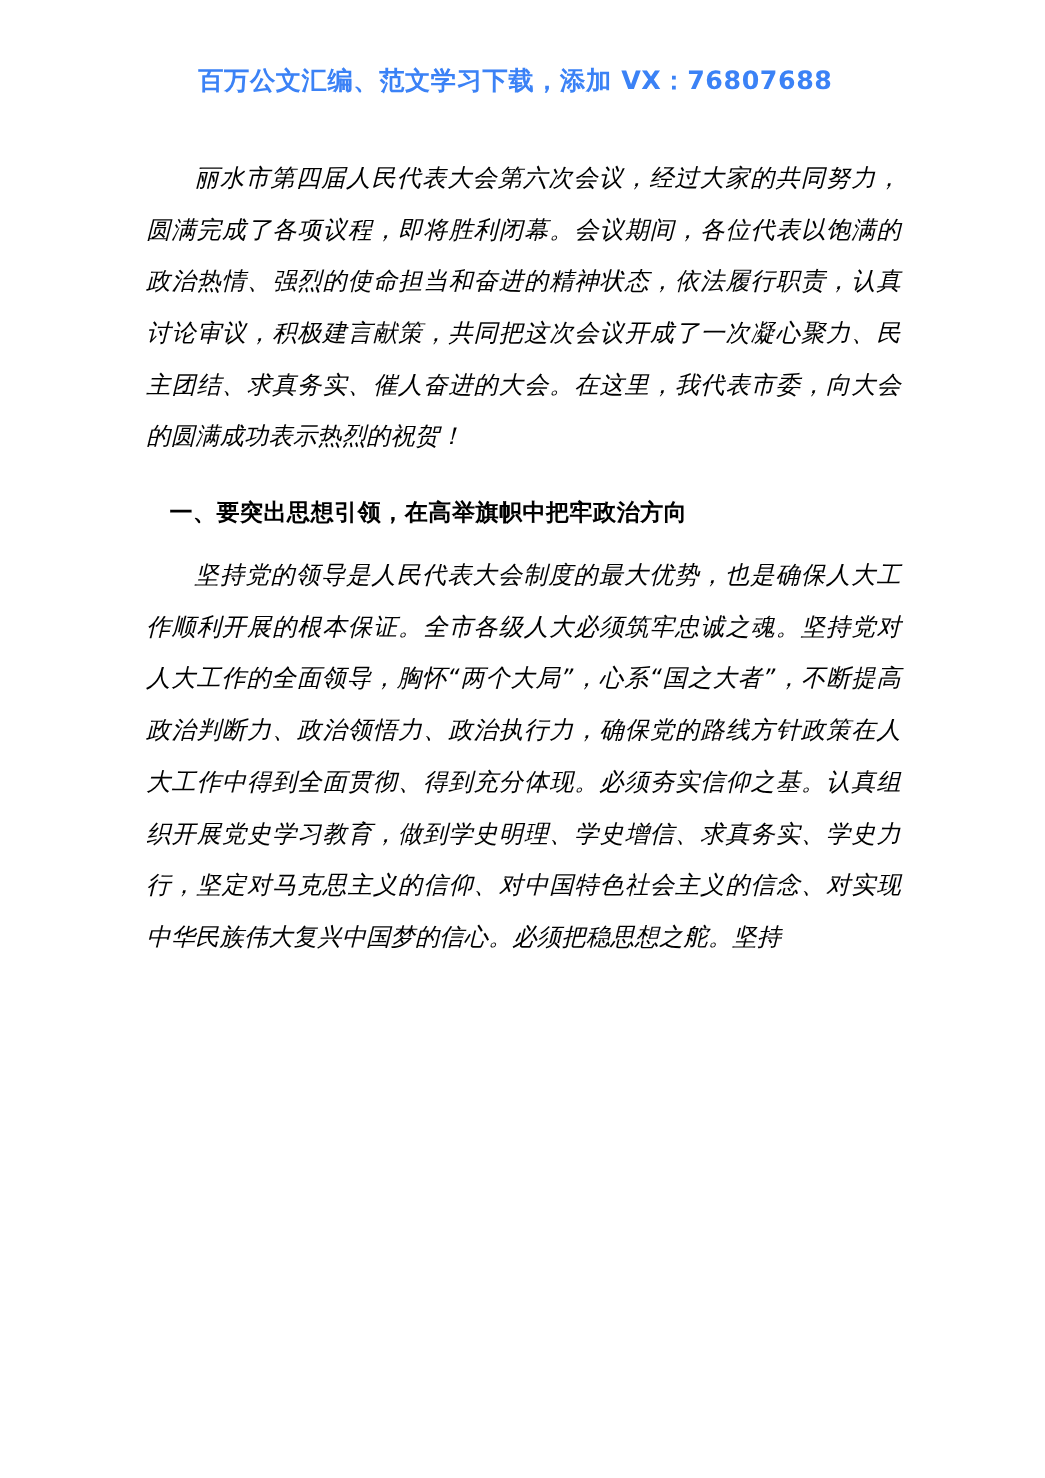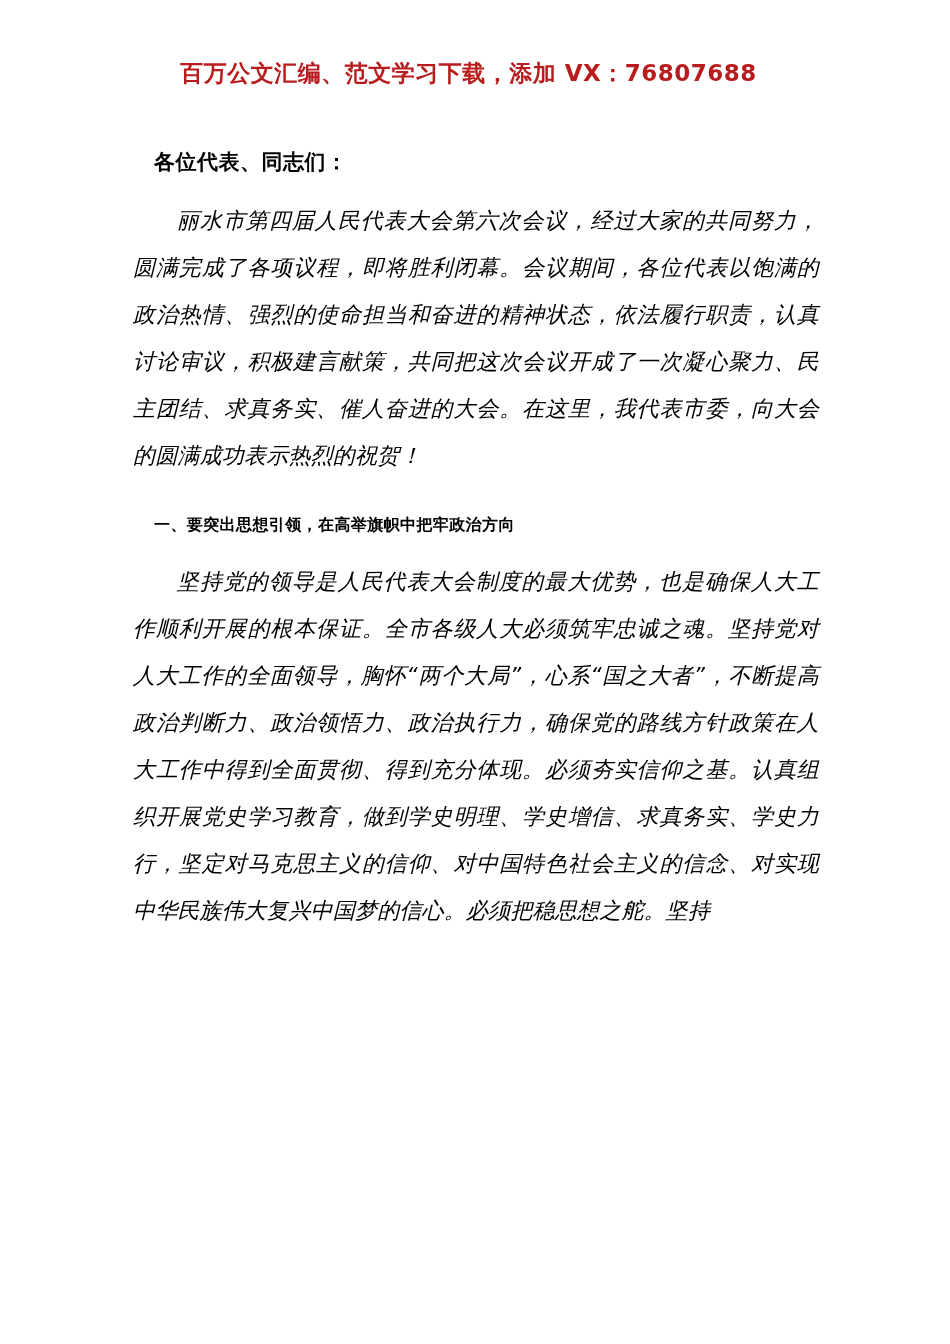--- a/index.html
+++ b/index.html
@@ -24,21 +24,21 @@
   }
   .watermark-banner {
     position: absolute;
     top: 58px;
     left: 0;
     width: 937px;
     text-align: center;
     font-size: 23px;
     font-weight: 600;
     letter-spacing: 0.5px;
-    color: #b91c1c;
+    color: #3b82f6;
     font-family: "DejaVu Sans", "Liberation Sans", sans-serif;
     white-space: nowrap;
   }
   .doc-body {
     position: absolute;
     top: 139px;
     left: 133px;
     width: 686px;
   }
   .salutation {
@@ -53,38 +53,37 @@
     font-size: 22px;
     line-height: 47px;
     margin: 0 0 16px 0;
     text-indent: 44px;
     text-align: justify;
     text-justify: inter-ideograph;
     letter-spacing: 0.2px;
     font-style: italic;
   }
   .section-heading {
-    font-size: 16px;
+    font-size: 21px;
     font-weight: bold;
     line-height: 47px;
     margin: 22px 0 10px 0;
     text-indent: 21px;
     letter-spacing: 0.4px;
   }
 </style>
 </head>
 <body>
 
 <div class="page">
 
   <div class="watermark-banner">百万公文汇编、范文学习下载，添加 VX：76807688</div>
 
   <div class="doc-body">
 
-    <p class="salutation">各位代表、同志们：</p>
 
     <p class="para">丽水市第四届人民代表大会第六次会议，经过大家的共同努力，圆满完成了各项议程，即将胜利闭幕。会议期间，各位代表以饱满的政治热情、强烈的使命担当和奋进的精神状态，依法履行职责，认真讨论审议，积极建言献策，共同把这次会议开成了一次凝心聚力、民主团结、求真务实、催人奋进的大会。在这里，我代表市委，向大会的圆满成功表示热烈的祝贺！</p>
 
 
     <h2 class="section-heading">一、要突出思想引领，在高举旗帜中把牢政治方向</h2>
 
     <p class="para">坚持党的领导是人民代表大会制度的最大优势，也是确保人大工作顺利开展的根本保证。全市各级人大必须筑牢忠诚之魂。坚持党对人大工作的全面领导，胸怀“两个大局”，心系“国之大者”，不断提高政治判断力、政治领悟力、政治执行力，确保党的路线方针政策在人大工作中得到全面贯彻、得到充分体现。必须夯实信仰之基。认真组织开展党史学习教育，做到学史明理、学史增信、求真务实、学史力行，坚定对马克思主义的信仰、对中国特色社会主义的信念、对实现中华民族伟大复兴中国梦的信心。必须把稳思想之舵。坚持</p>
 
   </div>
 

